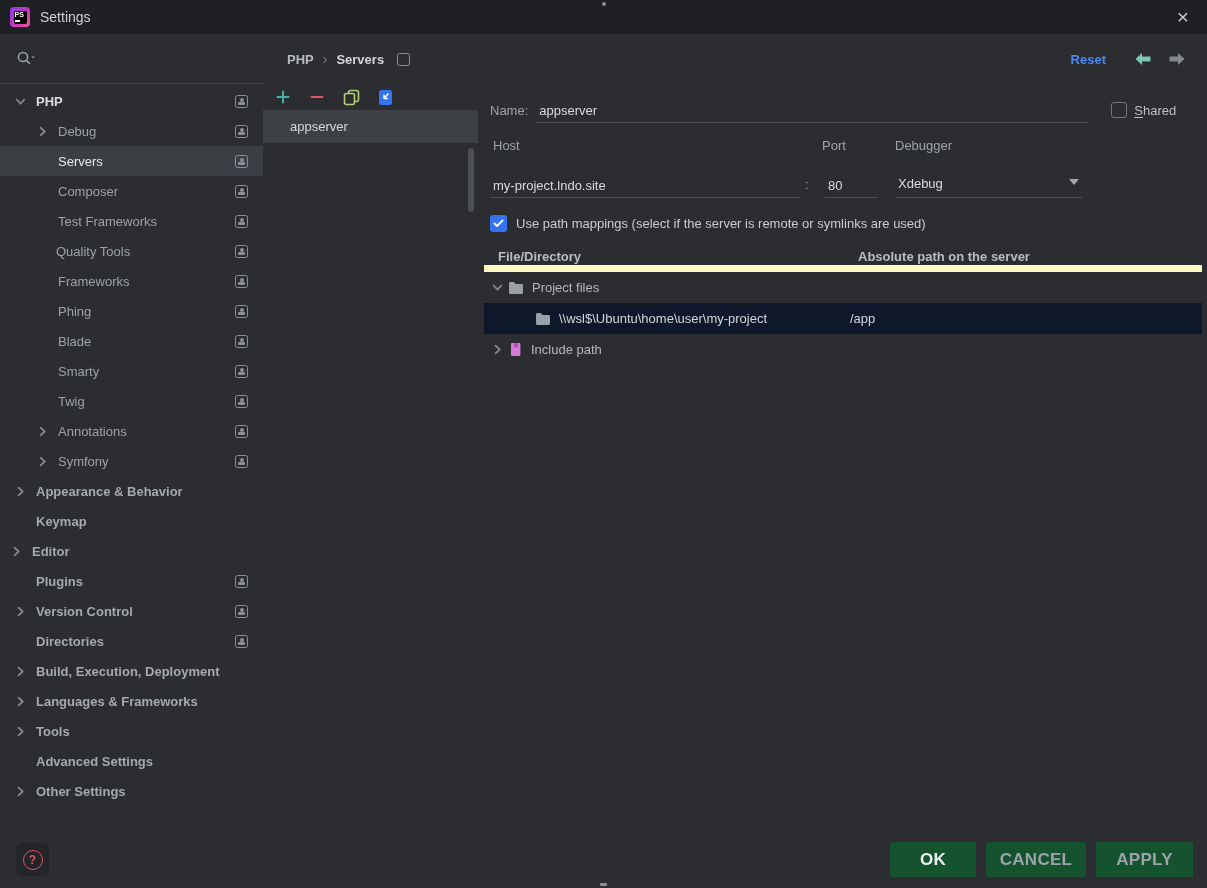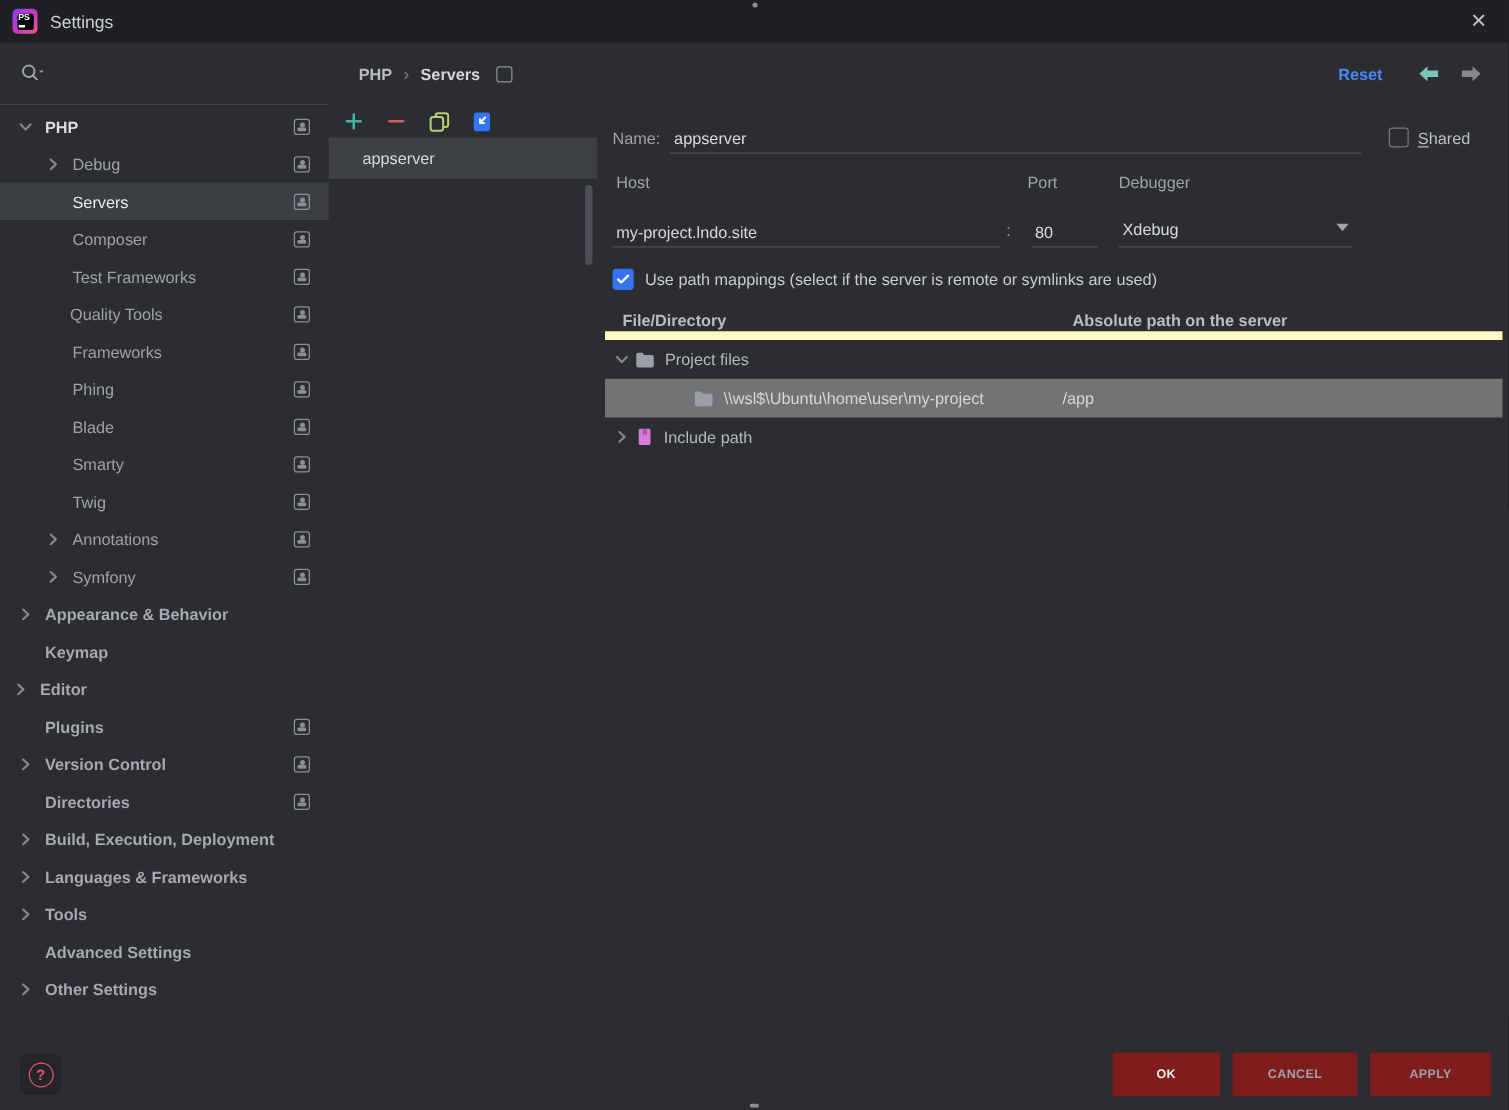--- a/index.html
+++ b/index.html
@@ -78,30 +78,30 @@
   .dd-arrow { width:0; height:0; border-left:5px solid transparent; border-right:5px solid transparent; border-top:6px solid #9ea3ac; margin-bottom:3px; }
   .mappings-row { margin-top:14px; height:22px; display:flex; align-items:center; gap:9px; }
   .cb-checked { width:17px; height:17px; background:#3574f0; border-radius:3px; display:flex; align-items:center; justify-content:center; flex:none; }
   .mappings-lbl { color:#c8ccd3; }
 
   .map-table { margin:12px 0 0 -6px; width:718px; }
   .mt-header { height:26px; border-bottom:7px solid #fef9c3; position:relative; font-weight:bold; color:#b9bdc4; }
   .mt-h1 { position:absolute; left:14px; top:3px; }
   .mt-h2 { position:absolute; left:374px; top:3px; }
   .mt-row { height:31px; position:relative; display:flex; align-items:center; color:#b4b8bf; }
-  .mt-row.selected { background:#737373; color:#d4d7dc;padding-left:20px; }
+  .mt-row.selected { background:#0f172a; color:#d4d7dc; }
   .mt-chev { width:18px; display:flex; justify-content:center; margin-left:4px; }
   .mt-icon { margin:0 8px 0 2px; display:flex; }
   .mt-row.map-row .mt-icon { margin-left:51px; }
   .mt-remote { position:absolute; left:366px; color:#d4d7dc; }
   .mt-local { color:#d4d7dc; }
 
   
   .footer-btns { position:absolute; right:14px; bottom:11px; display:flex; gap:10px; }
-  .btn { height:35px; background:#7f1d1d; border:none; border-radius:2px; color:#9da2ab; font-weight:bold; font-size:10px; font-family:"Liberation Sans",sans-serif; display:flex; align-items:center; justify-content:center; letter-spacing:.3px; }
+  .btn { height:35px; background:#14532d; border:none; border-radius:2px; color:#9da2ab; font-weight:bold; font-size:17px; font-family:"Liberation Sans",sans-serif; display:flex; align-items:center; justify-content:center; letter-spacing:.3px; }
   .btn.primary { color:#ecedef; }
   .btn-ok { width:86px; } .btn-cancel { width:100px; } .btn-apply { width:97px; }
 
   u { text-decoration:underline; text-underline-offset:2px; }
 </style>
 </head>
 <body>
 
 <div class="window">
 

